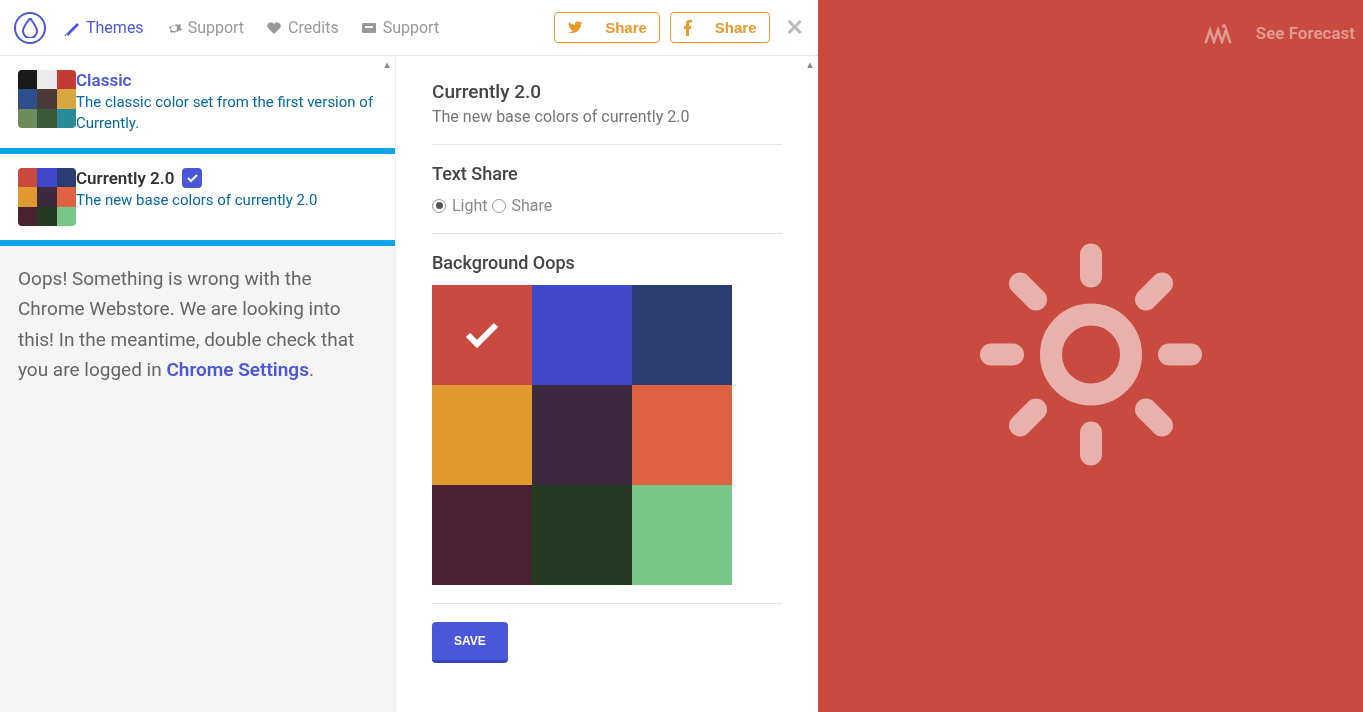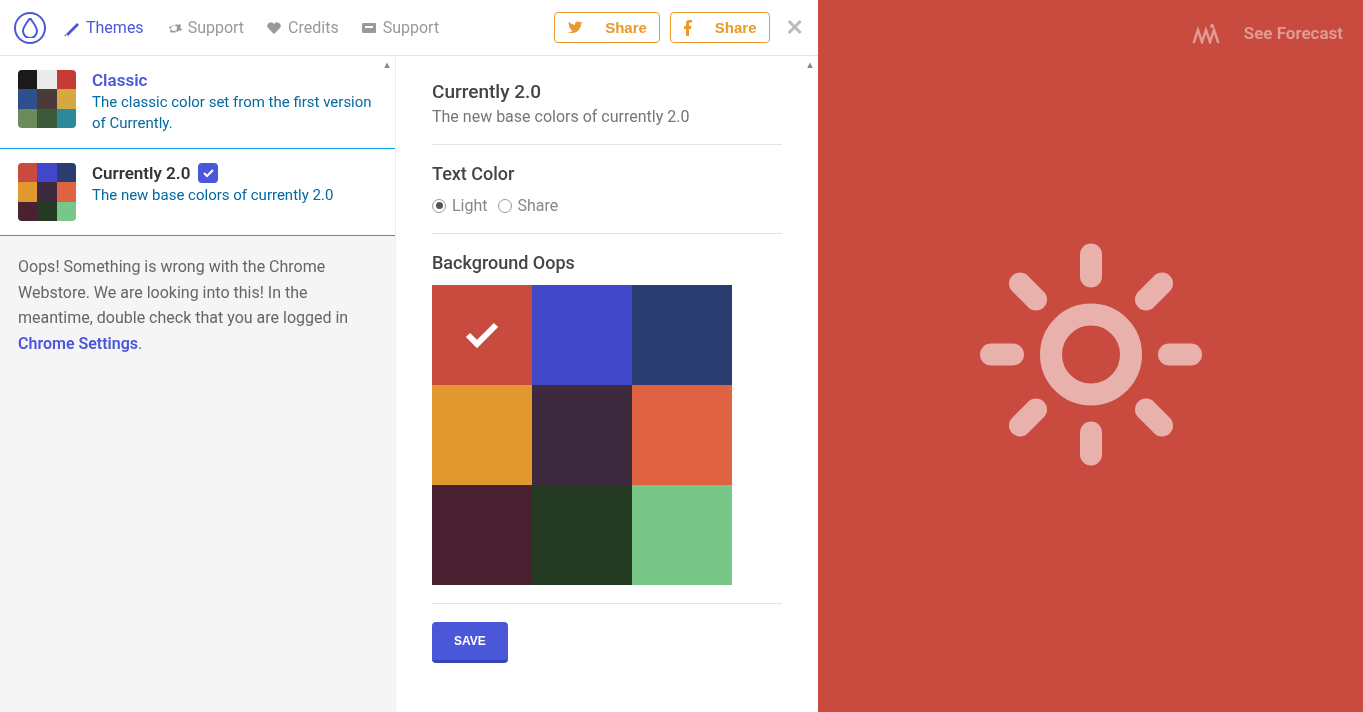--- a/index.html
+++ b/index.html
@@ -12,42 +12,42 @@
 .nav{display:flex;gap:22px;align-items:center}
 .nav-item{display:flex;align-items:center;gap:6px;color:#999;font-weight:400;font-size:16px}
 .nav-item.active{color:#4a57d9}
 .topbar-right{margin-left:auto;display:flex;align-items:center;gap:10px}
 .share-btn{background:#fff;border:1px solid #e99a29;color:#e99a29;border-radius:4px;padding:6px 12px;font-weight:600;font-size:15px;display:flex;align-items:center;gap:22px}
 .close-x{color:#bbb;font-size:22px;font-weight:bold;margin-left:6px}
 .body{display:flex;flex:1;overflow:hidden;position:relative}
 .sidebar{width:396px;border-right:1px solid #eee;display:flex;flex-direction:column;overflow:hidden;position:relative}
 .scrollbar-arrow{position:absolute;right:2px;width:12px;height:12px;color:#888;font-size:11px;display:flex;align-items:center;justify-content:center}
 .theme-list{background:#fff}
-.theme-item{display:flex;gap:16px;padding:14px 18px;border-bottom:1px solid #0ea5e9;background:#fff}
+.theme-item{display:flex;padding:14px 18px;border-bottom:6px solid #0ea5e9;background:#fff}
 .swatch-grid{width:58px;height:58px;display:grid;grid-template-columns:repeat(3,1fr);grid-template-rows:repeat(3,1fr);flex-shrink:0;overflow:hidden;border-radius:4px}
 .theme-info{flex:1}
 .theme-title{color:#4a57d9;font-weight:600;font-size:17px;margin-bottom:2px;display:flex;align-items:center;gap:8px}
 .theme-title.selected{color:#333}
 .check-badge{background:#4a57d9;color:#fff;border-radius:4px;width:20px;height:20px;display:inline-flex;align-items:center;justify-content:center;font-size:11px}
 .theme-desc{color:#0369a1;font-size:15px;line-height:1.4}
-.error-box{padding:18px;color:#666;font-size:16px;line-height:1.6;background:#f5f5f5;flex:1}
+.error-box{padding:18px;color:#666;font-size:19px;line-height:1.6;background:#f5f5f5;flex:1}
 .error-box .link{color:#4a57d9;font-weight:600}
 .detail{flex:1;padding:24px 36px;overflow:auto;position:relative}
 .detail h2{font-size:19px;color:#444;font-weight:500;margin-bottom:4px}
 .detail-desc{color:#777;font-size:16px;margin-bottom:18px}
 hr{border:none;border-top:1px solid #e5e5e5;margin:18px 0}
 .section-title{font-size:18px;color:#444;margin-bottom:12px;font-weight:500}
-.radio-group{display:flex;gap:10px}
+.radio-group{display:flex;gap:4px}
 .radio-opt{display:flex;align-items:center;gap:6px;color:#888;font-size:16px}
 .radio-dot{width:14px;height:14px;border-radius:50%;border:1px solid #999;display:inline-flex;align-items:center;justify-content:center}
 .radio-dot.checked:after{content:"";width:7px;height:7px;border-radius:50%;background:#555}
 .color-grid{display:grid;grid-template-columns:repeat(3,100px);grid-template-rows:repeat(3,100px)}
 .color-cell{display:flex;align-items:center;justify-content:center}
 .save-btn{background:#4a57d9;color:#fff;border:none;border-radius:4px;padding:12px 22px;font-size:12px;font-weight:600;border-bottom:3px solid #3845b8}
-.forecast-link{position:absolute;top:22px;right:20px;color:rgba(255,255,255,0.45);font-size:17px;font-weight:600;display:flex;align-items:center;gap:24px}
+.forecast-link{position:absolute;top:22px;right:8px;color:rgba(255,255,255,0.45);font-size:17px;font-weight:600;display:flex;align-items:center;gap:24px}
 .sun-icon{position:absolute;top:50%;left:50%;transform:translate(-50%,-50%)}
 </style>
 </head>
 <body>
 
 <div class="app">
   <div class="left-pane">
     <div class="topbar">
       <div class="logo">
         <svg width="16" height="20" viewBox="0 0 16 20">
@@ -144,21 +144,21 @@
         <div class="error-box">
           <span>Oops! Something is wrong with the Chrome Webstore. We are looking into this! In the meantime, double check that you are logged in </span><span class="link">Chrome Settings</span>.
         </div>
       </div>
 
       <div class="detail">
         <div class="scrollbar-arrow" style="top:2px;right:2px">▴</div>
         <h2>Currently 2.0</h2>
         <div class="detail-desc">The new base colors of currently 2.0</div>
         <hr>
-        <div class="section-title">Text Color</div>
+        <div class="section-title">Text Share</div>
         <div class="radio-group" id="text-color-radios">
             <label class="radio-opt">
               <span class="radio-dot checked"></span>
               <span>Light</span>
             </label>
             <label class="radio-opt">
               <span class="radio-dot"></span>
               <span>Share</span>
             </label>
           </div>

